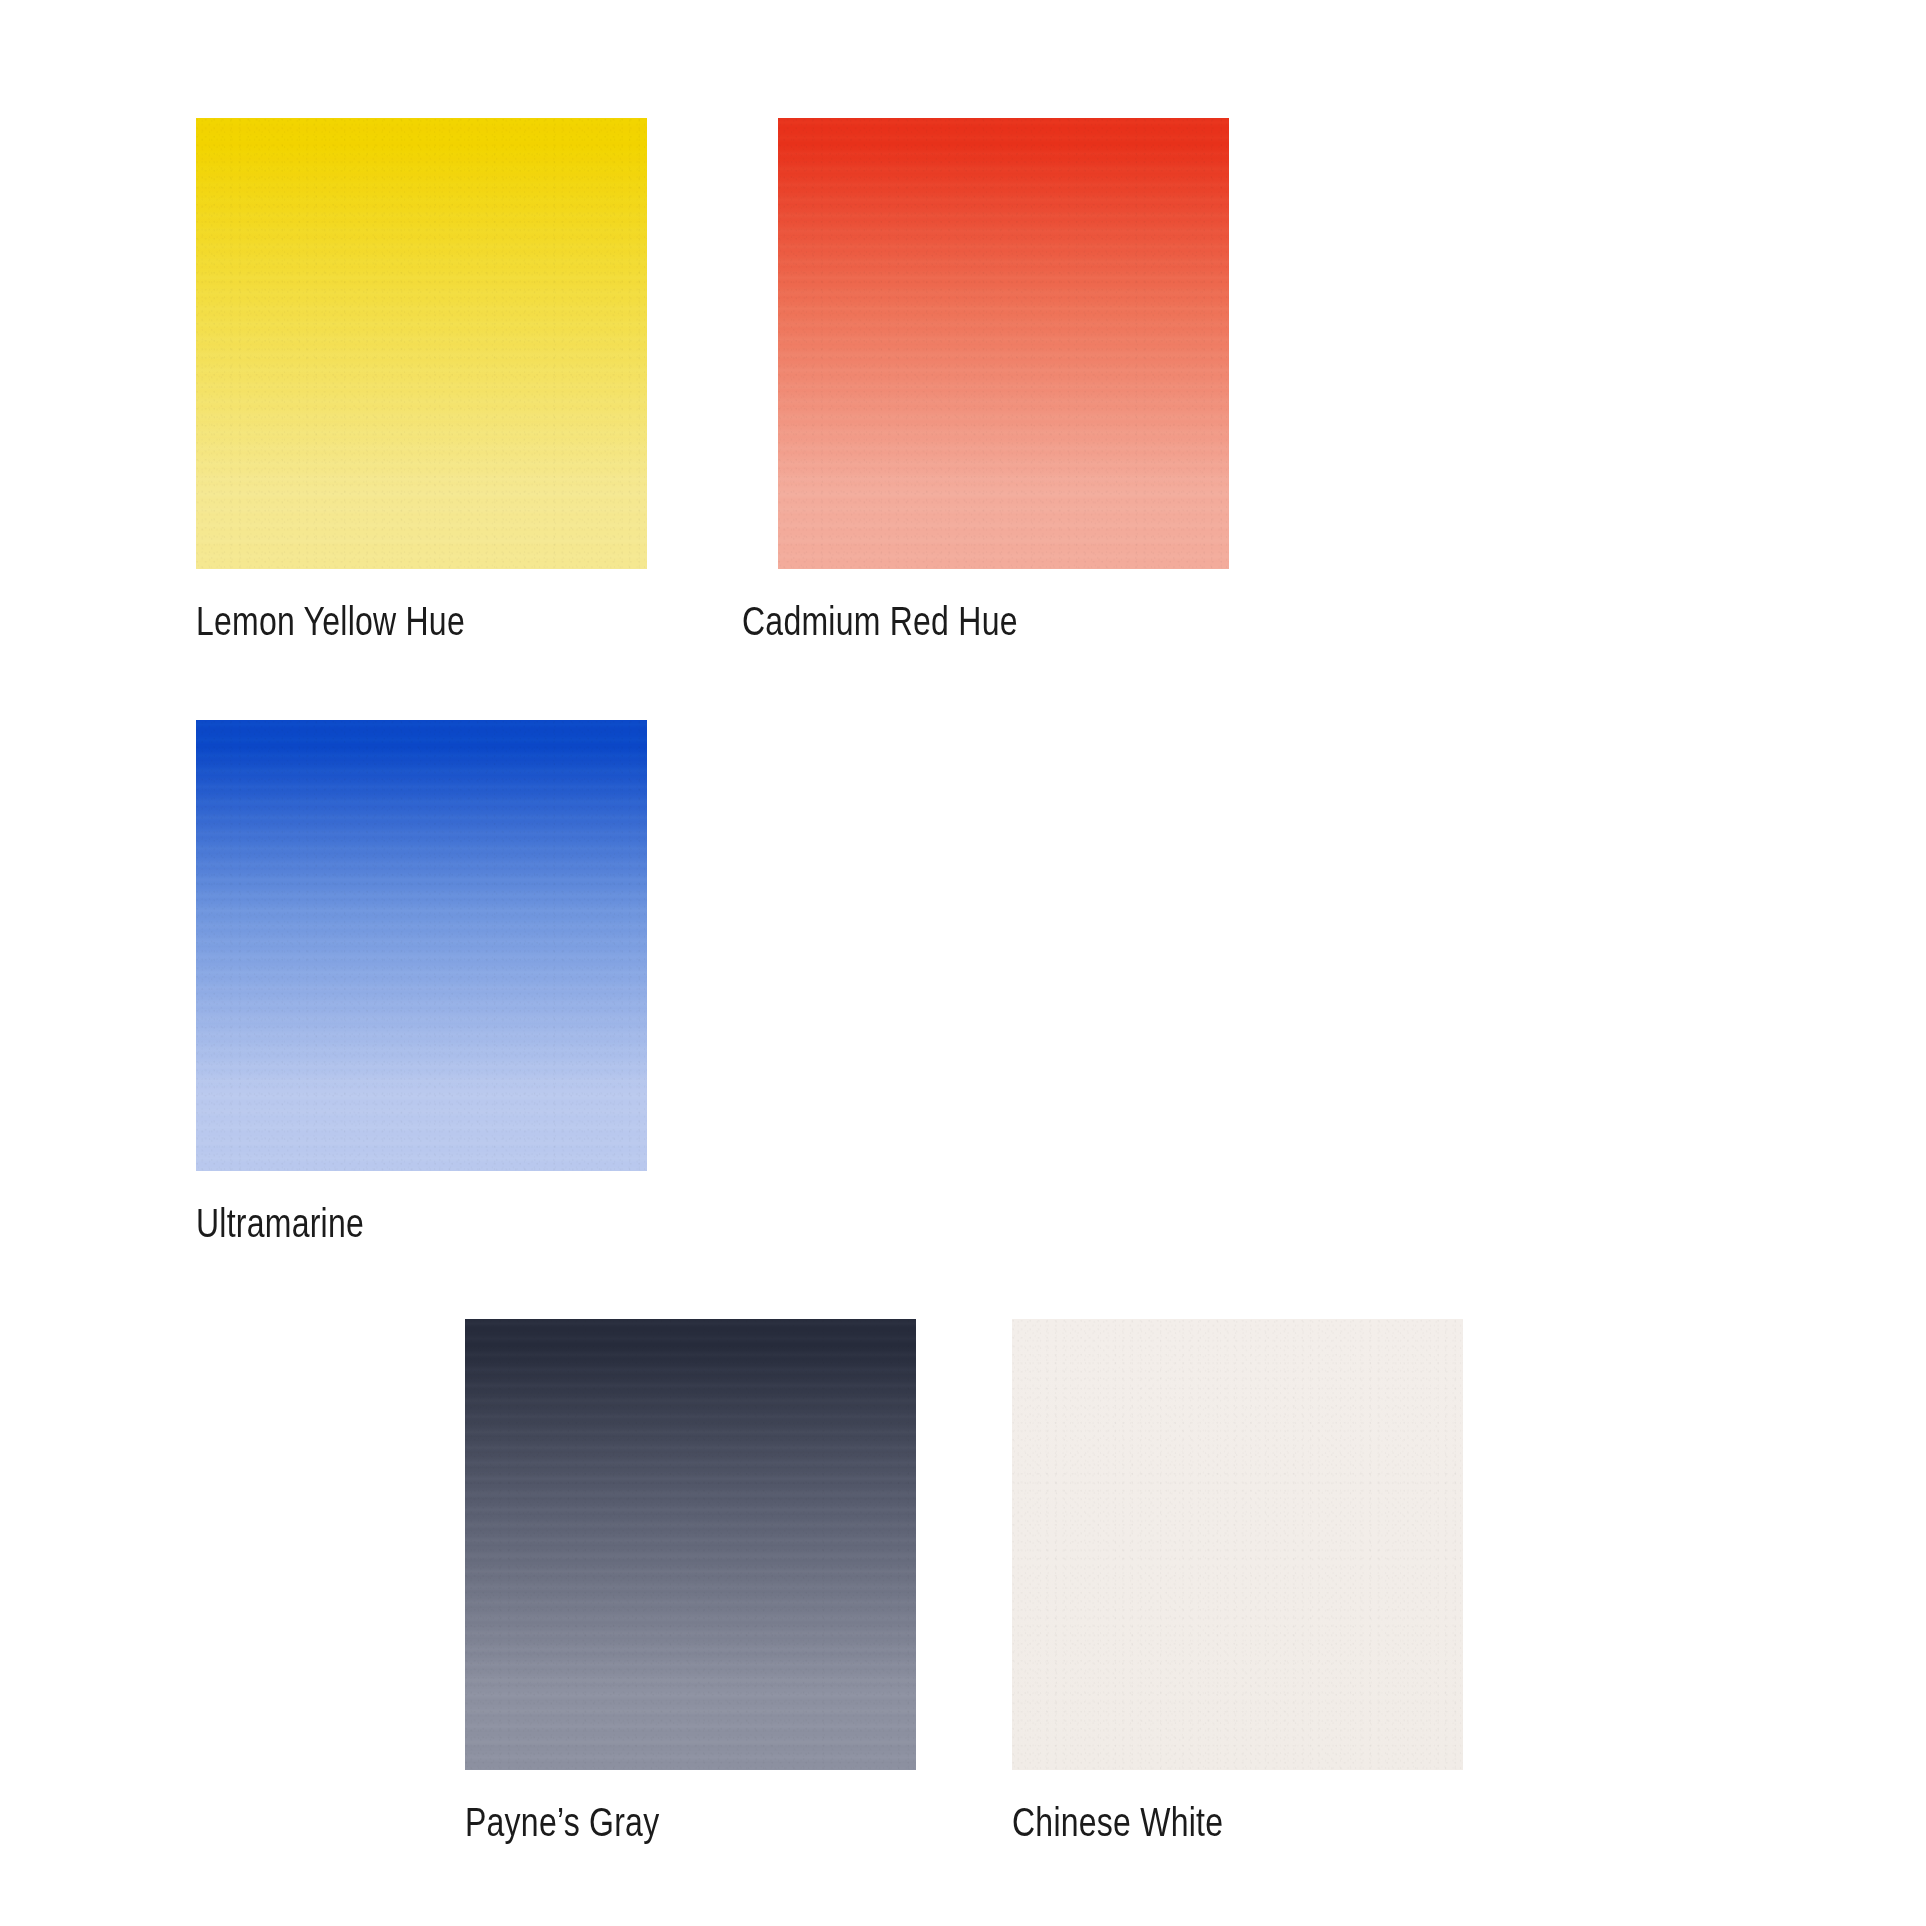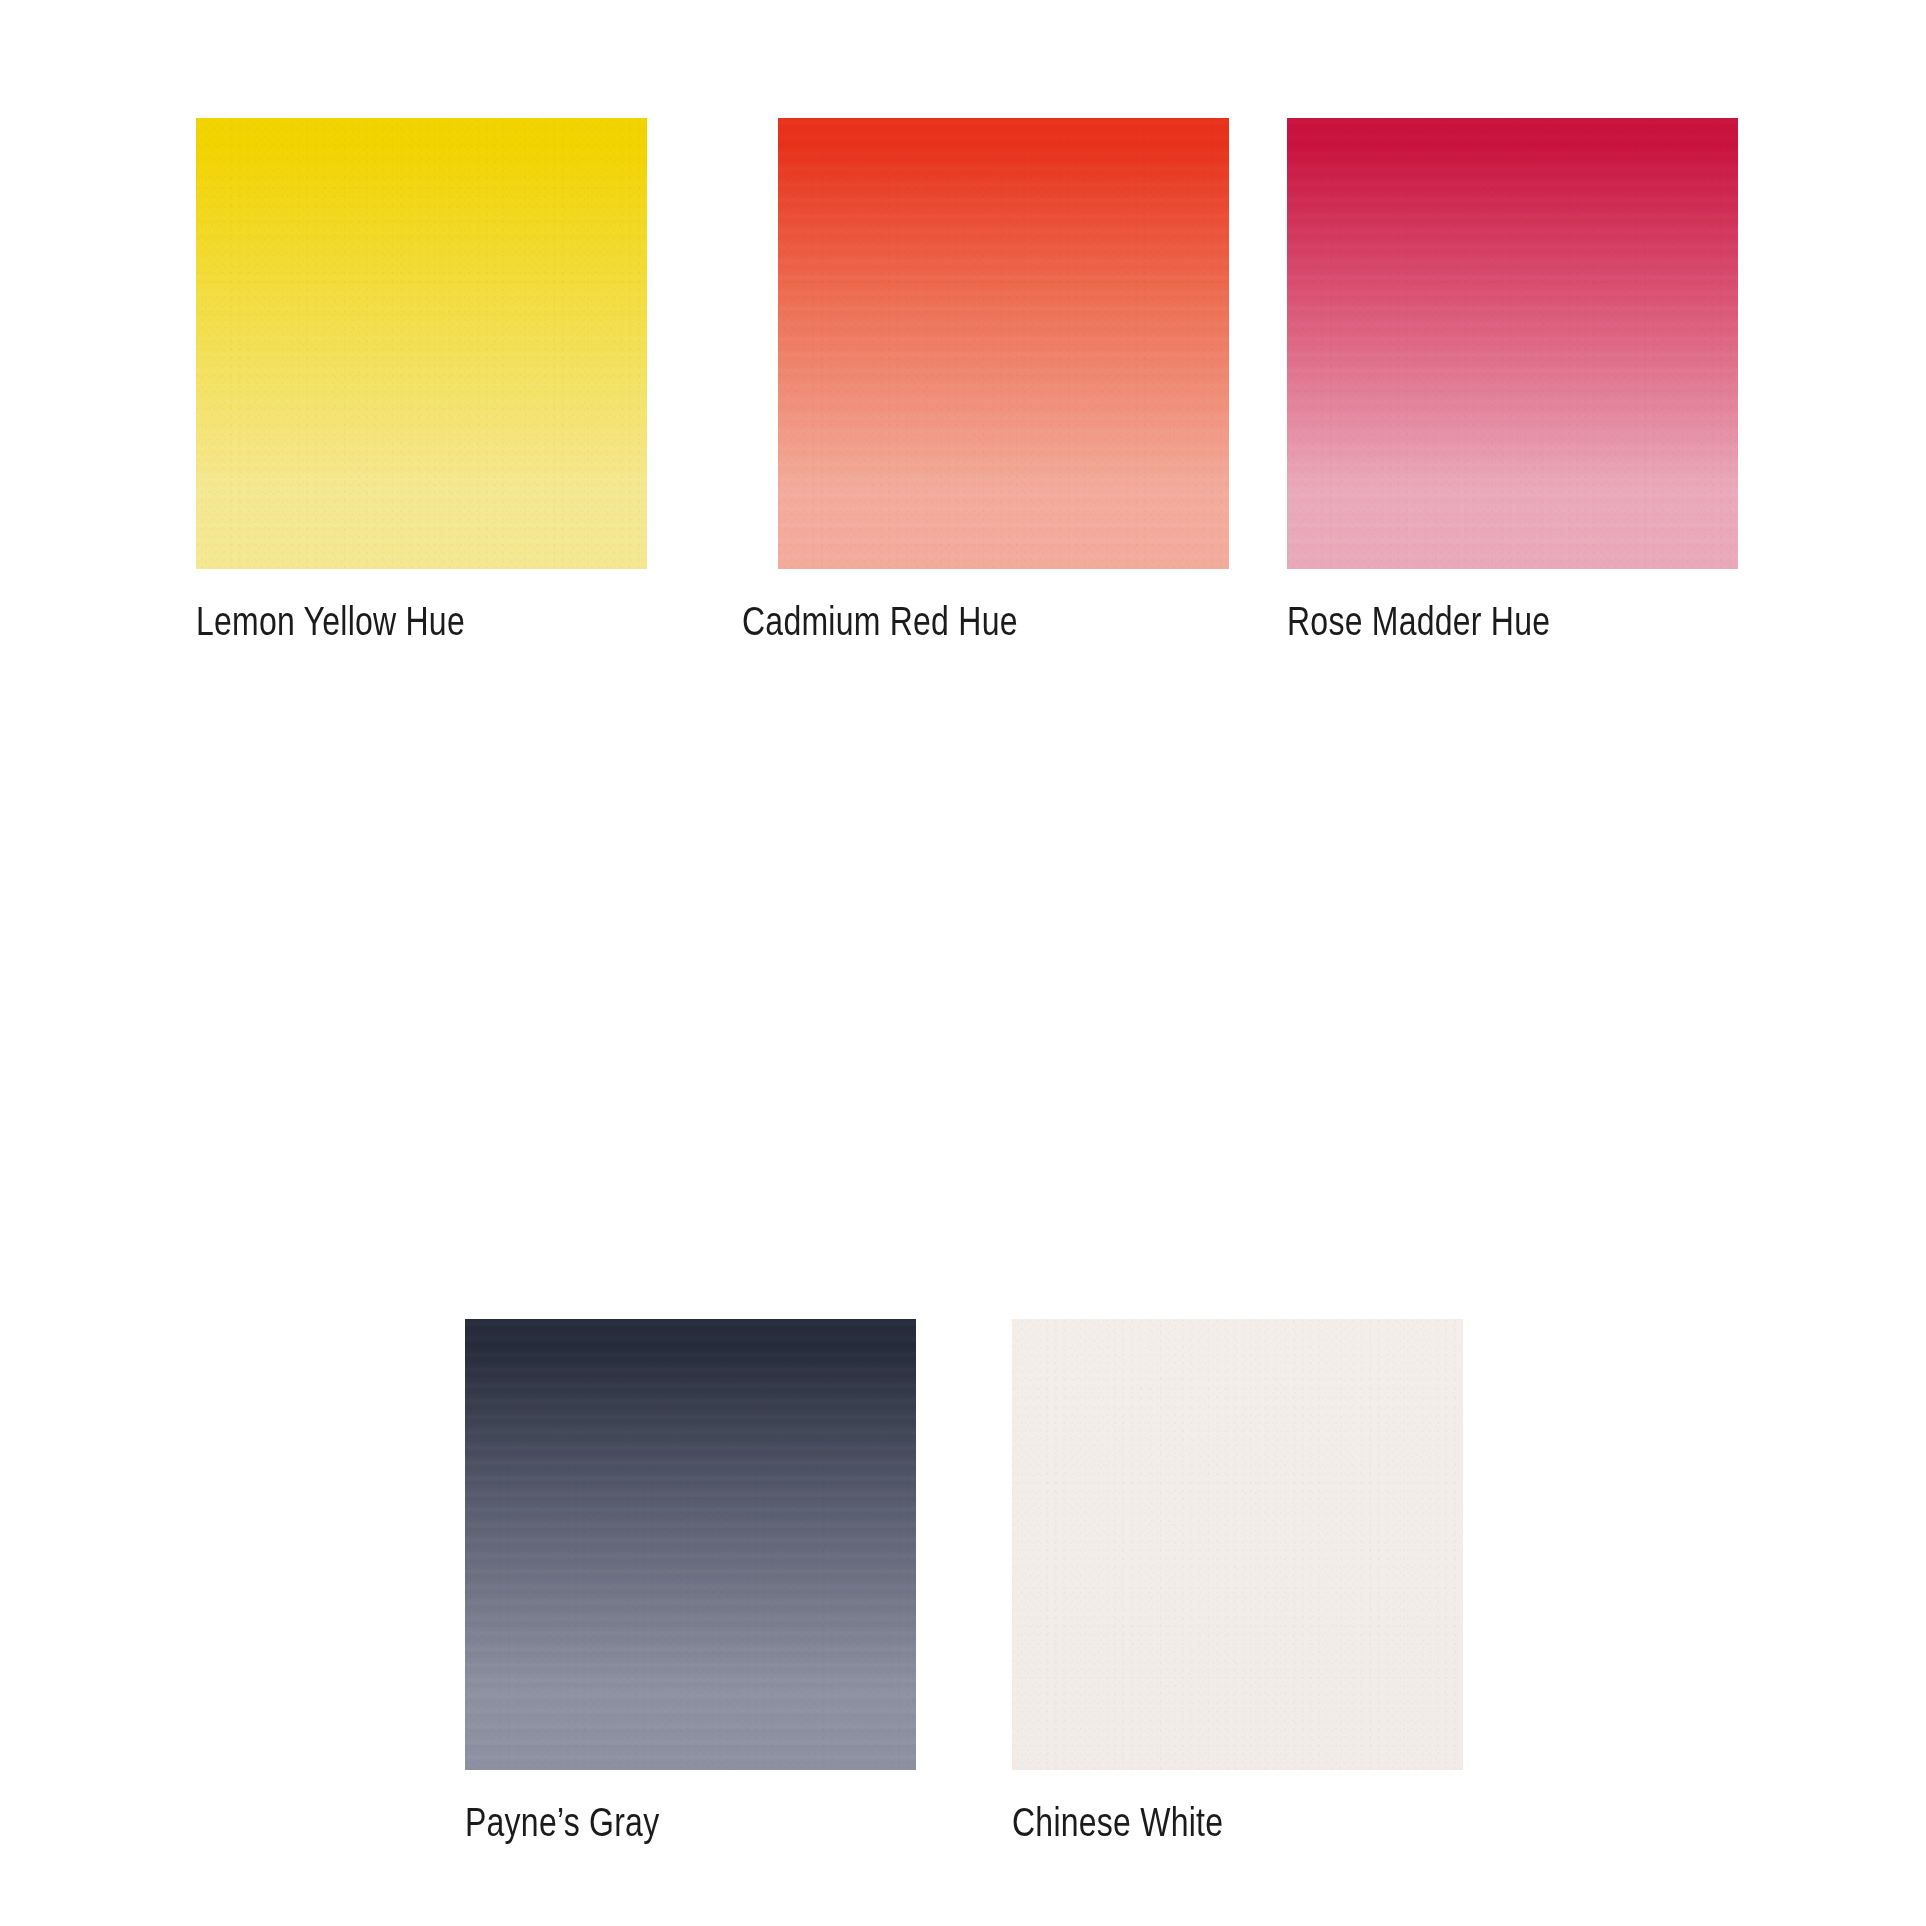--- a/index.html
+++ b/index.html
@@ -123,29 +123,29 @@
     <div class="swatch-cell col-a">
       <div class="swatch-chip" style="background-image: linear-gradient(rgb(242, 212, 0) 0%, rgb(242, 212, 0) 6%, rgb(243, 222, 69) 42%, rgb(245, 232, 145) 82%, rgb(245, 232, 145) 100%);"></div>
       <div class="swatch-label">Lemon Yellow Hue</div>
     </div>
 
     <div class="swatch-cell col-b">
       <div class="swatch-chip" style="background-image: linear-gradient(rgb(232, 50, 27) 0%, rgb(232, 50, 27) 6%, rgb(238, 114, 87) 42%, rgb(243, 172, 156) 82%, rgb(243, 172, 156) 100%);"></div>
       <div class="swatch-label">Cadmium Red Hue</div>
     </div>
 
-    <div class="swatch-cell col-c">
-      <div class="swatch-chip" style="background-image: linear-gradient(rgb(201, 19, 63) 0%, rgb(201, 19, 63) 6%, rgb(220, 88, 120) 42%, rgb(234, 170, 187) 82%, rgb(234, 170, 187) 100%);"></div>
-      <div class="swatch-label">Rose Madder Hue</div>
-    </div>
 
   </div>
 
   <div class="swatch-row row-2">
 
+    <div class="swatch-cell col-a">
+      <div class="swatch-chip" style="background-image: linear-gradient(rgb(11, 72, 200) 0%, rgb(11, 72, 200) 6%, rgb(110, 149, 222) 42%, rgb(186, 201, 238) 82%, rgb(186, 201, 238) 100%);"></div>
+      <div class="swatch-label">Ultramarine</div>
+    </div>
 
 
 
   </div>
 
   <div class="swatch-row row-3">
 
     <div class="swatch-cell col-d">
       <div class="swatch-chip" style="background-image: linear-gradient(rgb(39, 44, 60) 0%, rgb(39, 44, 60) 6%, rgb(90, 95, 113) 42%, rgb(141, 145, 161) 82%, rgb(141, 145, 161) 100%);"></div>
       <div class="swatch-label">Payne’s Gray</div>

